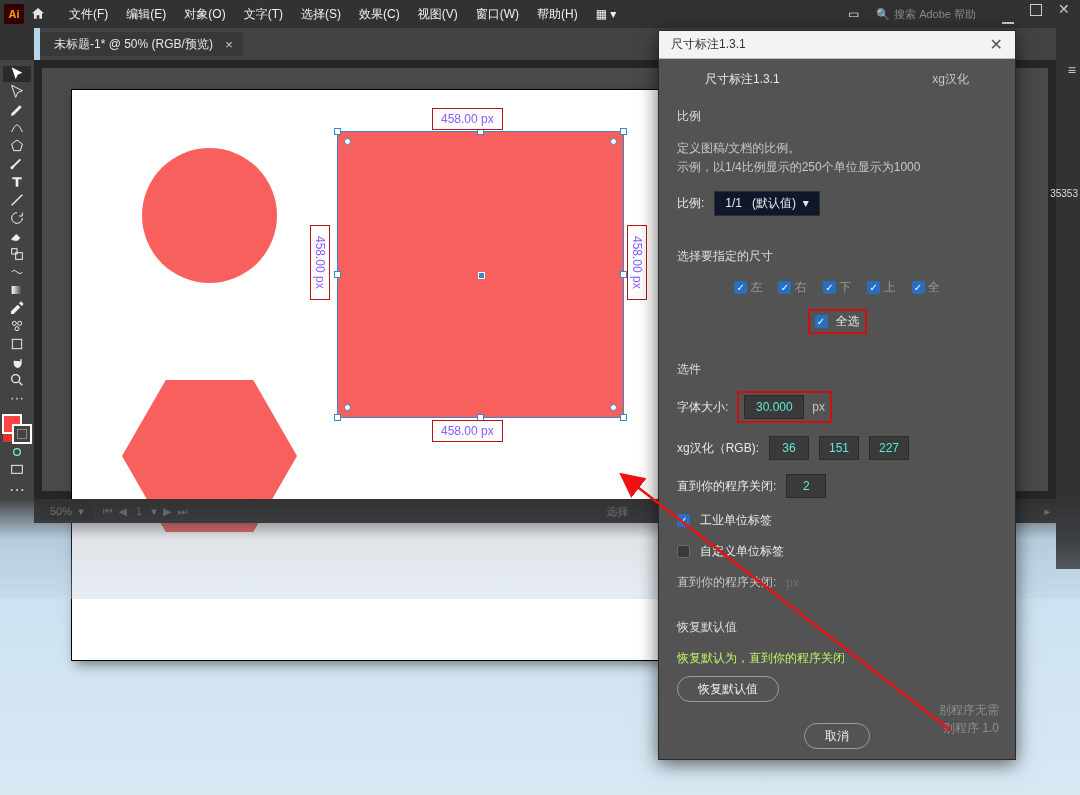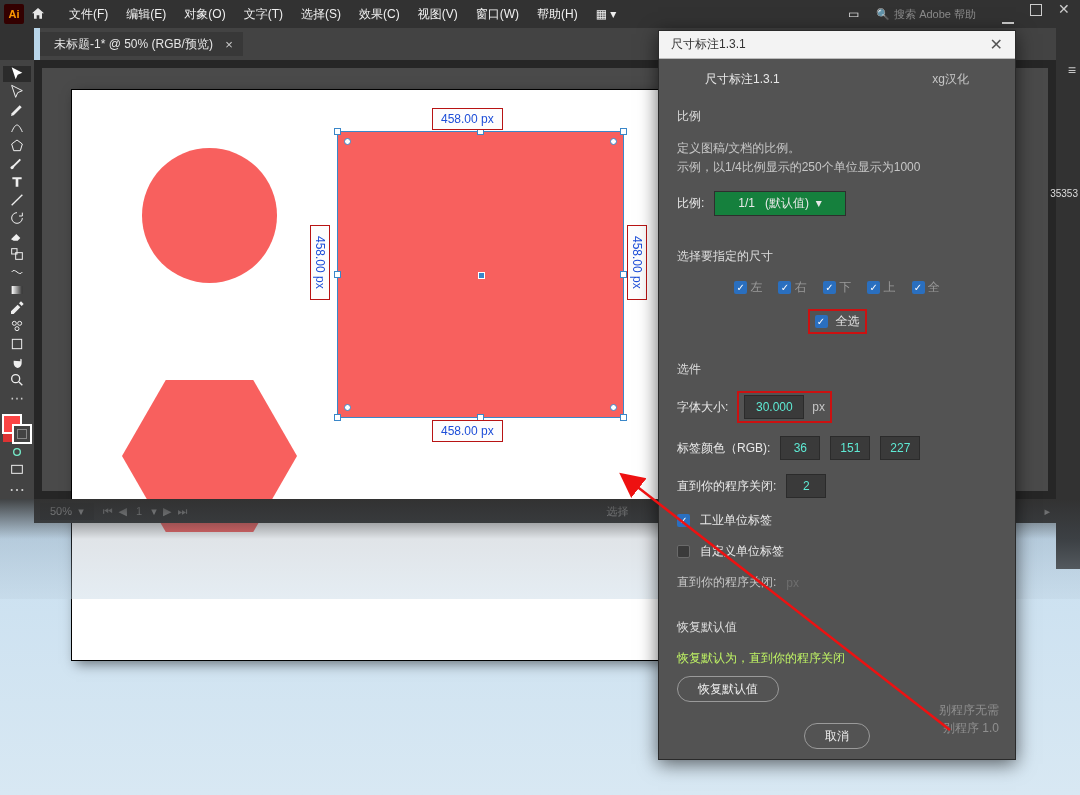--- a/index.html
+++ b/index.html
@@ -40,40 +40,40 @@
 
 
 .workspace { position: absolute; top: 60px; left: 34px; right: 24px; bottom: 100px; background: #262626; }
 .workspace .darkpad { position:absolute; inset:8px; background:#4a4a4a; }
 .artboard { position: absolute; top: 30px; left: 38px; width: 588px; height: 570px; background: #fff; box-shadow: 0 0 0 1px #000, 4px 4px 12px rgba(0,0,0,.5); }
 .circle { position: absolute; top: 58px; left: 70px; width: 135px; height: 135px; border-radius: 50%; background: #f8605e; }
 .hexagon { position: absolute; top: 290px; left: 50px; width: 175px; height: 152px; background: #f8605e; clip-path: polygon(25% 0,75% 0,100% 50%,75% 100%,25% 100%,0 50%); }
 .square { position: absolute; top: 42px; left: 266px; width: 285px; height: 285px; background: #f8605e; outline: 1px solid #3a87c9; }
 .handle { position: absolute; width: 7px; height: 7px; background: #fff; border: 1px solid #3a87c9; }
 .handle.cr { border-radius: 50%; background:#fff; }
-.dimlabel { position: absolute; border: 1.5px solid #b81414; color: #1d4ed8; background: #fdfdfd; font-size: 12px; display: flex; align-items: center; justify-content: center; padding: 3px 8px; }
+.dimlabel { position: absolute; border: 1.5px solid #b81414; color: #8b5cf6; background: #fdfdfd; font-size: 12px; display: flex; align-items: center; justify-content: center; padding: 3px 8px; }
 .dimlabel.v { writing-mode: vertical-rl; padding: 10px 2px; }
 
 
 .statusbar { position: absolute; left: 34px; right: 24px; bottom: 100px; transform: translateY(100%); height: 24px; background: #323232; display: flex; align-items: center; color: #ddd; font-size: 11px; gap: 6px; padding: 0 6px; }
 .statusbar .zoom { background: #2a2a2a; padding: 2px 10px; }
 .statusbar .pagenav span { padding: 0 3px; color:#bbb; }
 
 
 .bgfade { position:absolute; left:0; right:0; bottom:0; height:100px; background: linear-gradient(180deg, rgba(50,50,50,.9), rgba(100,120,140,.2) 40%, rgba(190,210,225,.4)); }
 
 
 .panel { position: absolute; top: 30px; left: 658px; width: 358px; height: 730px; background: #535353; border: 1px solid #2a2a2a; color: #e8e8e8; font-size: 12px; box-shadow: 0 4px 18px rgba(0,0,0,.6); }
 .panel-title { height: 28px; display: flex; align-items: center; padding: 0 12px; background: #f3f3f3; color: #333; border-bottom: 1px solid #bbb; }
 .panel-title .x { margin-left: auto; font-size: 16px; color: #555; cursor:pointer; }
 .panel-body { padding: 12px 18px; display: flex; flex-direction: column; gap: 14px; }
 .row { display: flex; align-items: center; gap: 10px; }
 .muted { color: #c6c6c6; }
 .sect { color: #ddd; margin-top: 6px; }
-.pill { background: #15803d; padding: 3px 23px; border: 1px solid #2e2e2e; }
+.pill { background: #0f172a; padding: 3px 10px; border: 1px solid #2e2e2e; }
 .inputbox { background: #3a3a3a; color: #5eead4; border: 1px solid #2b2b2b; padding: 4px 8px; font-size: 12px; min-width: 40px; text-align: center; }
 .red-outline { outline: 2px solid #c11; outline-offset: -1px; padding: 3px 6px; display:inline-flex; align-items:center; gap:8px;}
 .chk { width: 13px; height: 13px; background: #2a6fbf; display: inline-flex; align-items:center; justify-content:center; color:#fff; font-size:10px; border-radius:2px;}
 .chk.off { background:#3a3a3a; border:1px solid #6a6a6a; color:transparent;}
 .dimset { display:flex; gap:16px; color:#9a9a9a;}
 .btn { background:#535353; border:1px solid #9a9a9a; border-radius:14px; padding:5px 20px; color:#eee; cursor:pointer;}
 .footer-r { position:absolute; bottom:22px; right:16px; color:#8f8f8f; font-size:12px; text-align:right; line-height:1.5;}
 
 
 .arrow { position:absolute; pointer-events:none; }
@@ -319,21 +319,21 @@
 
       <div class="sect" style="margin-top:14px">选件</div>
       <div class="row">
         <span>字体大小:</span>
         <span class="red-outline">
           <span class="inputbox" style="min-width:60px">30.000</span>
           <span class="muted">px</span>
         </span>
       </div>
       <div class="row">
-        <span>标签颜色（RGB):</span>
+        <span>xg汉化（RGB):</span>
         <span class="inputbox">36</span>
         <span class="inputbox">151</span>
         <span class="inputbox">227</span>
       </div>
       <div class="row">
         <span>直到你的程序关闭:</span>
         <span class="inputbox">2</span>
       </div>
       <div class="row">
           <span class="chk">✓</span>

